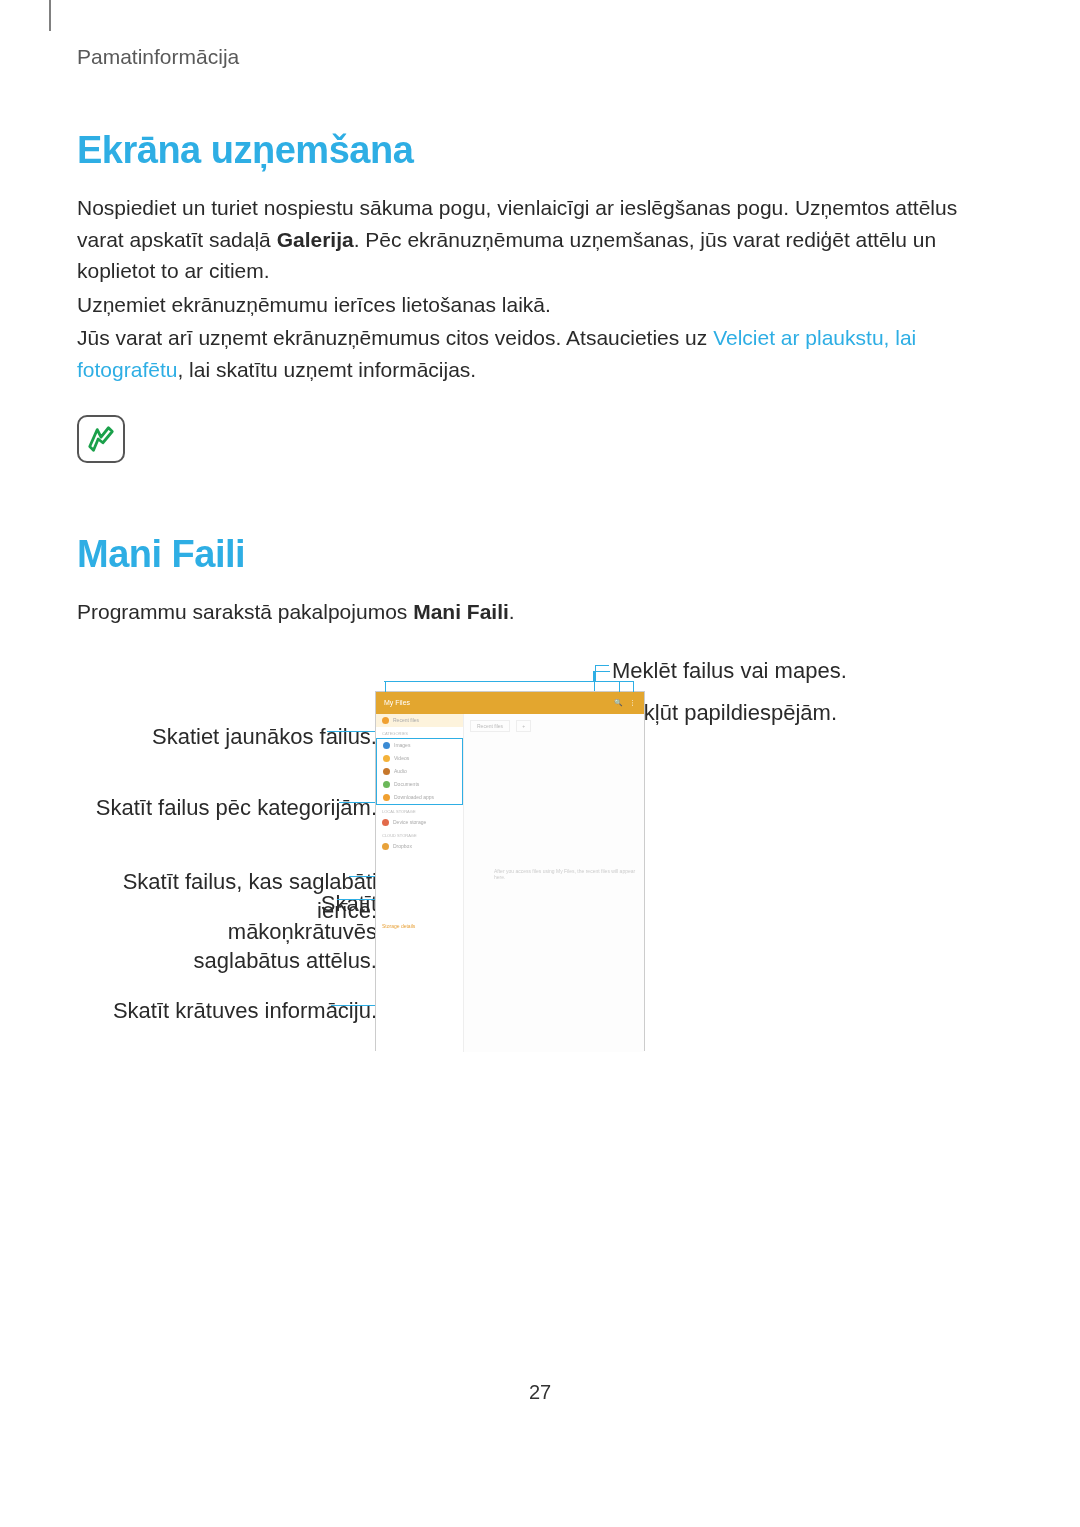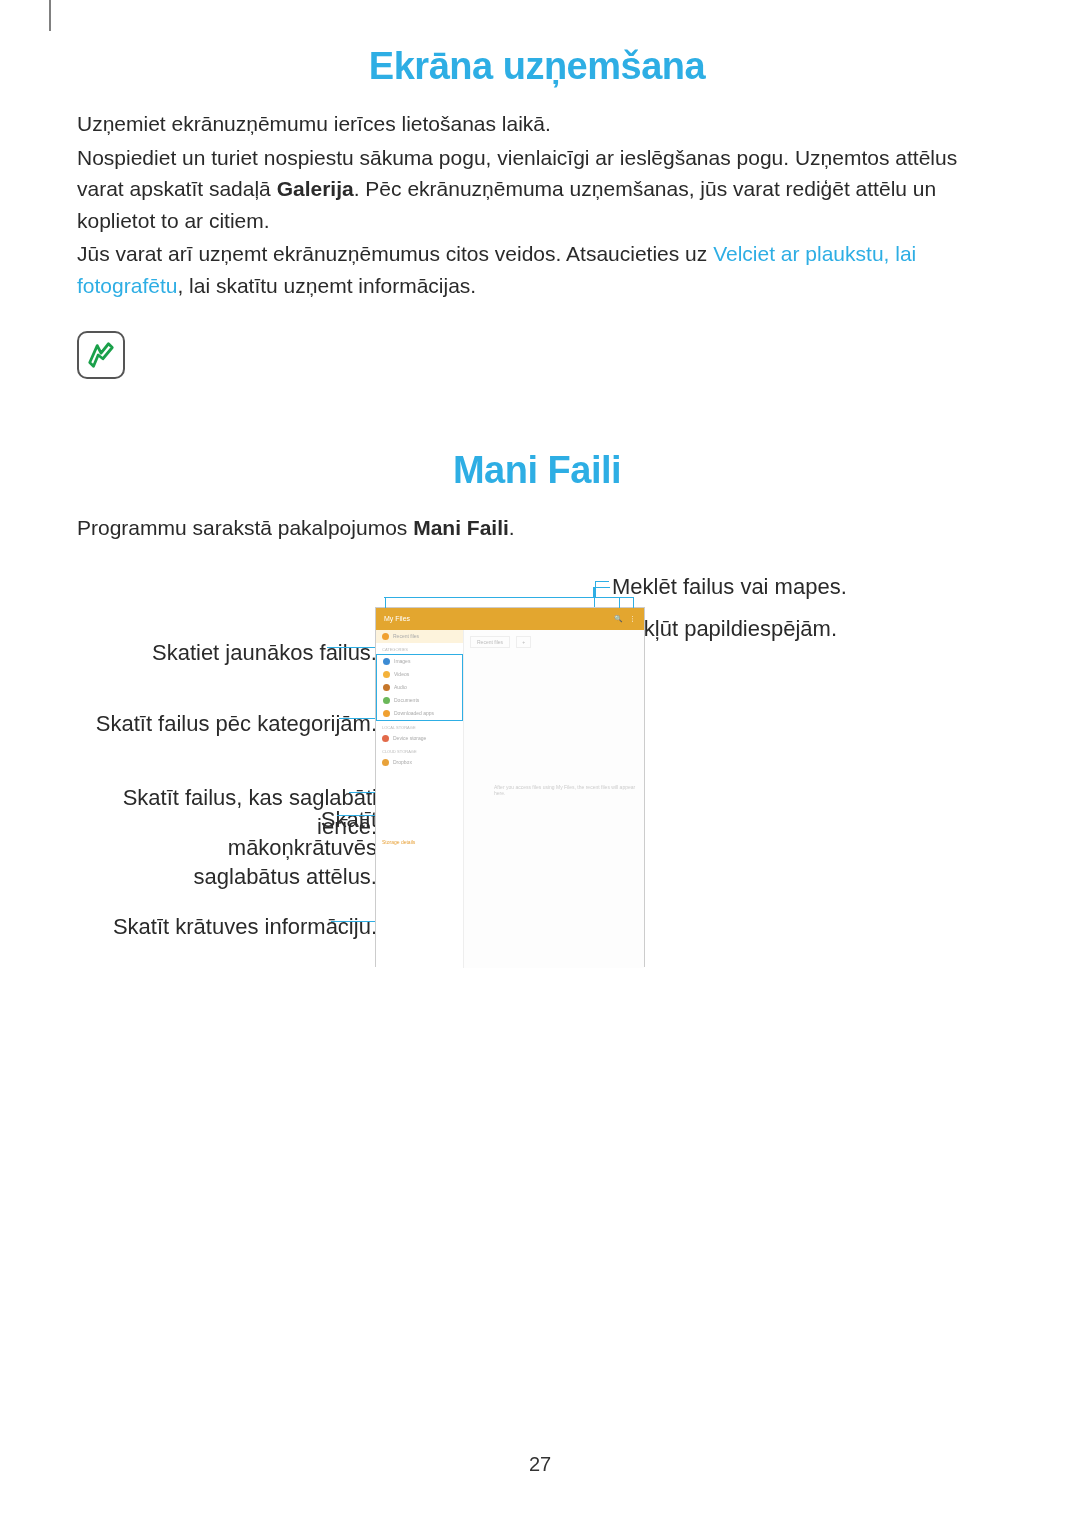--- a/index.html
+++ b/index.html
@@ -29,21 +29,20 @@
     color: #595959;
     font-size: 21px;
     margin-bottom: 60px;
   }
   h1 {
     color: #2eaee4;
     font-size: 38px;
     font-weight: bold;
     margin-bottom: 20px;
     letter-spacing: -0.5px;
-    text-align: center;
   }
   p {
     font-size: 21px;
     line-height: 1.5;
     margin-bottom: 4px;
   }
   .para-block { margin-bottom: 2px; }
   .link { color: #2eaee4; }
   b { font-weight: bold; }
   .note-row {
@@ -173,40 +172,41 @@
     font-size: 5px;
     color: #e8a23a;
     padding-left: 6px;
     margin-top: 70px;
   }
 
   .page-num {
     position: absolute;
     left: 50%;
     transform: translateX(-50%);
-    top: 1453px;
+    top: 1381px;
     color: #333;
     font-size: 20px;
   }
 </style>
 </head>
 <body>
 
 <div class="page-border-left"></div>
 
 <div class="content">
 
+  <div class="header">Pamatinformācija</div>
 
   <h1>Ekrāna uzņemšana</h1>
-
-  <p class="para-block">Uzņemiet ekrānuzņēmumu ierīces lietošanas laikā.</p>
 
   <p class="para-block">
     <span>Nospiediet un turiet nospiestu sākuma pogu, vienlaicīgi ar ieslēgšanas pogu. Uzņemtos attēlus varat apskatīt sadaļā </span><b>Galerija</b><span>. Pēc ekrānuzņēmuma uzņemšanas, jūs varat rediģēt attēlu un koplietot to ar citiem.</span>
   </p>
+
+  <p class="para-block">Uzņemiet ekrānuzņēmumu ierīces lietošanas laikā.</p>
 
   <p class="para-block">
     <span>Jūs varat arī uzņemt ekrānuzņēmumus citos veidos. Atsaucieties uz </span><span class="link">Velciet ar plaukstu, lai fotografētu</span><span>, lai skatītu uzņemt informācijas.</span>
   </p>
 
   <div class="note-row">
     <div class="note-icon-box">
       <svg class="note-icon-inner" viewBox="0 0 32 32">
         <path d="M4 24 L12 6 L16 14 L24 4 L28 8 L18 20 L13 16 L8 28 Z" fill="none" stroke="#1aa04a" stroke-width="3" stroke-linejoin="round"></path>
       </svg>

